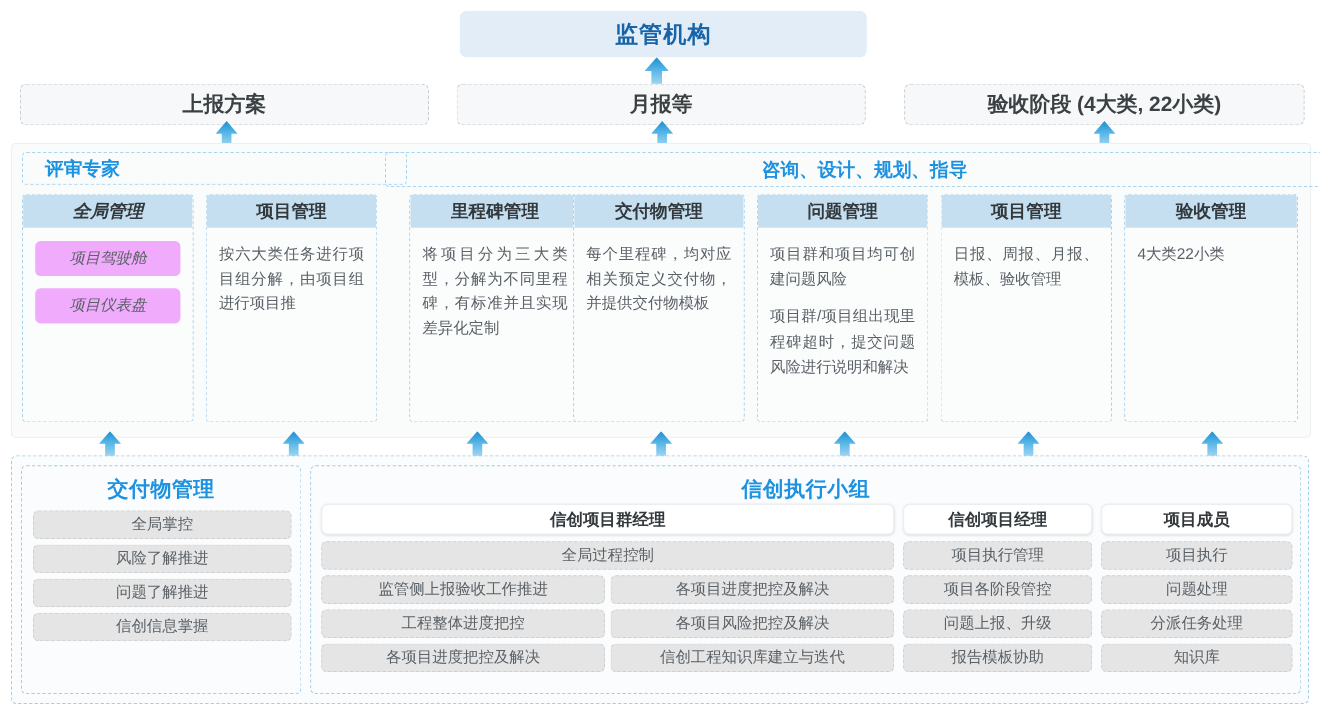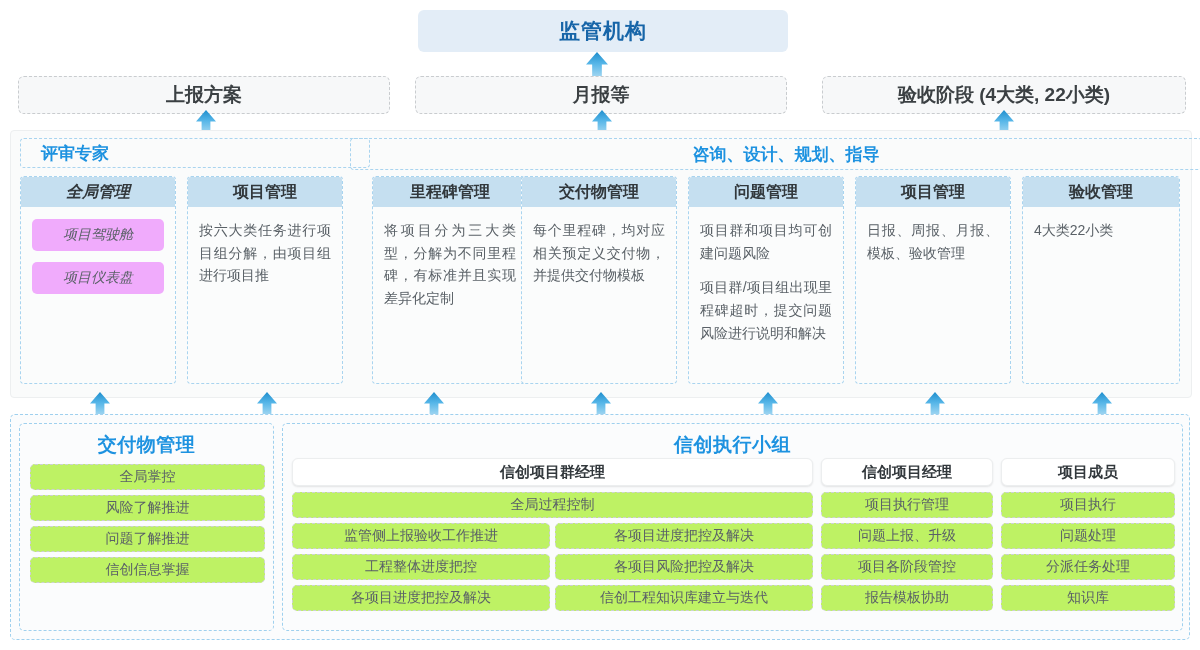--- a/index.html
+++ b/index.html
@@ -97,21 +97,21 @@
     text-align:center;font-size:19px;font-weight:bold;color:#1d92e0;
     padding-top:8px;letter-spacing:.5px;
   }
   .card-head{
     background:#ffffff;border:1px solid #eceeef;border-radius:6px;
     box-shadow:0 1px 2px rgba(0,0,0,.10);
     height:26px;display:flex;align-items:center;justify-content:center;
     font-size:15px;font-weight:bold;color:#32383c;
   }
   .cell{
-    border:1px dashed #ccd0d3;border-radius:5px;background:#bef264;
+    border:1px dashed #ccd0d3;border-radius:5px;background:#e5e5e5;
     height:24px;display:flex;align-items:center;justify-content:center;
     font-size:14px;color:#5a6167;
   }
   .stack{display:flex;flex-direction:column;gap:5px;}
   .pm-grid{display:grid;grid-template-columns:1fr 1fr;gap:5px;}
   .pm-grid .full{grid-column:1 / span 2;}
   .sub{position:absolute;top:34px;}
   #sub-lead{left:10px;width:235px;}
   #sub-pm{left:9px;width:521px;}
   #sub-pjm{left:538px;width:172px;}
@@ -243,22 +243,22 @@
           <div class="cell">各项目风险把控及解决</div>
           <div class="cell">各项目进度把控及解决</div>
           <div class="cell">信创工程知识库建立与迭代</div>
         </div>
       </div>
 
       <div class="sub" id="sub-pjm">
         <div class="card-head">信创项目经理</div>
         <div class="stack" style="margin-top:6px;">
           <div class="cell">项目执行管理</div>
+          <div class="cell">项目各阶段管控</div>
           <div class="cell">问题上报、升级</div>
-          <div class="cell">项目各阶段管控</div>
           <div class="cell">报告模板协助</div>
         </div>
       </div>
 
       <div class="sub" id="sub-mem">
         <div class="card-head">项目成员</div>
         <div class="stack" style="margin-top:6px;">
           <div class="cell">项目执行</div>
           <div class="cell">问题处理</div>
           <div class="cell">分派任务处理</div>

